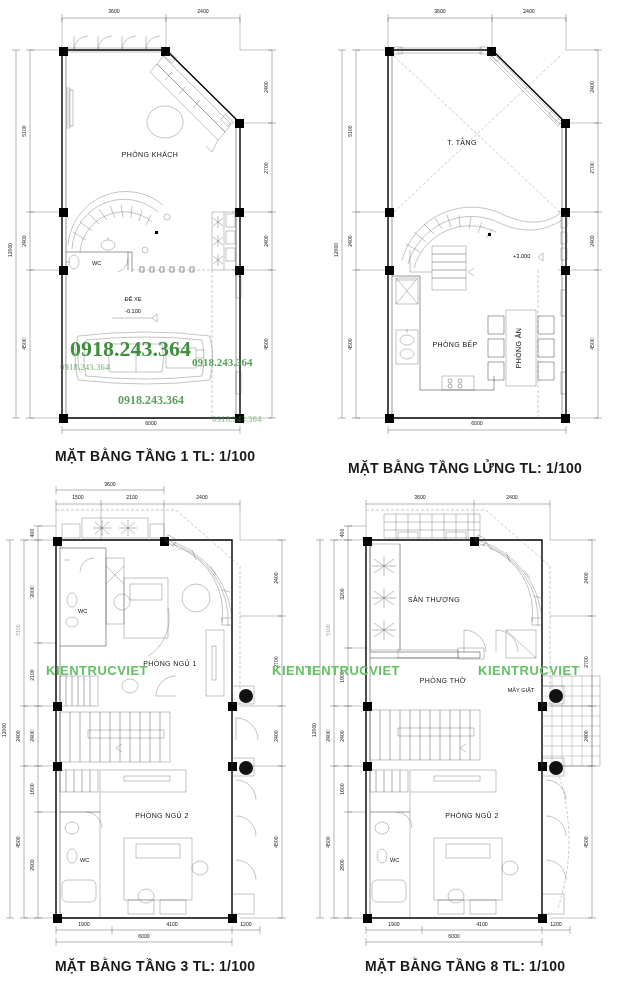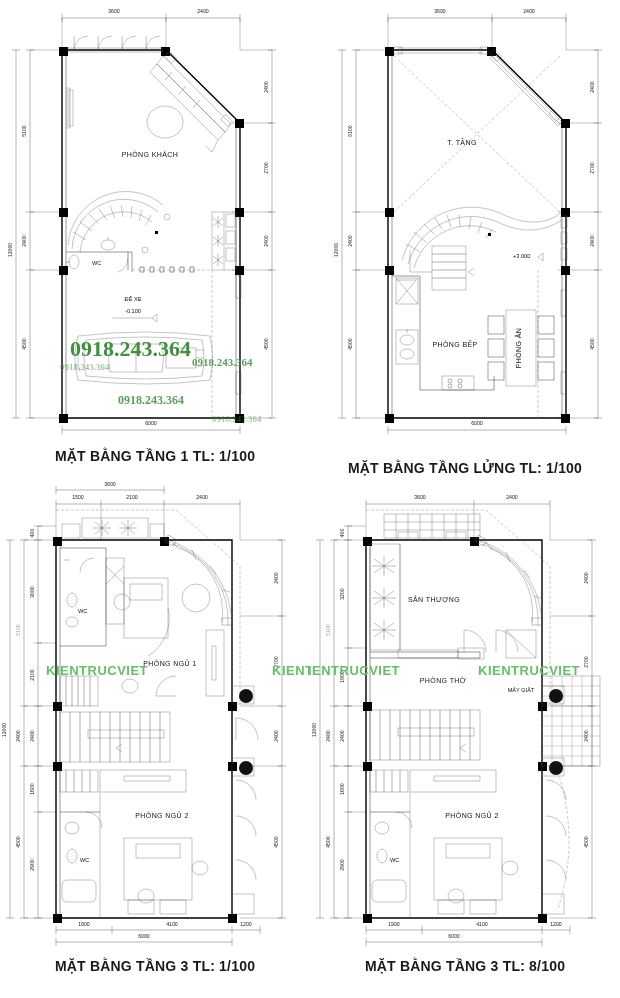--- a/index.html
+++ b/index.html
@@ -854,15 +854,15 @@
         <circle cx="246" cy="288" r="7" fill="#111"></circle>
         <rect class="hair" x="232" y="206" width="22" height="18"></rect>
         <rect class="hair" x="232" y="278" width="22" height="18"></rect>
         <rect class="hair" x="232" y="414" width="22" height="20"></rect>
       </g>
 
       <text class="wmk-brand" x="-12" y="195">KIENTRUCVIET</text>
       <text class="wmk-brand" x="168" y="195">KIENTRUCVIET</text>
     </svg>
   </div>
-  <div class="caption" style="left:310px;top:958px;width:310px;">MẶT BẰNG TẦNG 3  TL: 8/100</div>
+  <div class="caption" style="left:310px;top:958px;width:310px;">MẶT BẰNG TẦNG 8  TL: 1/100</div>
 
 </div>
 
 </body></html>

